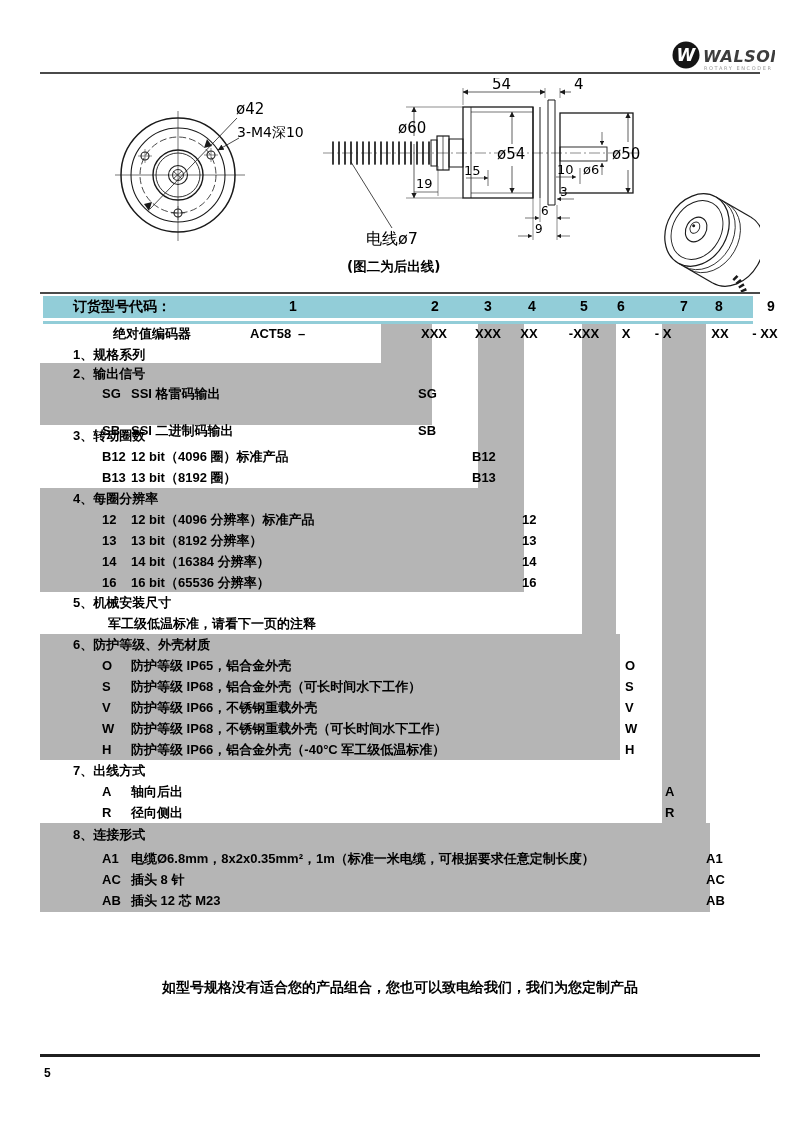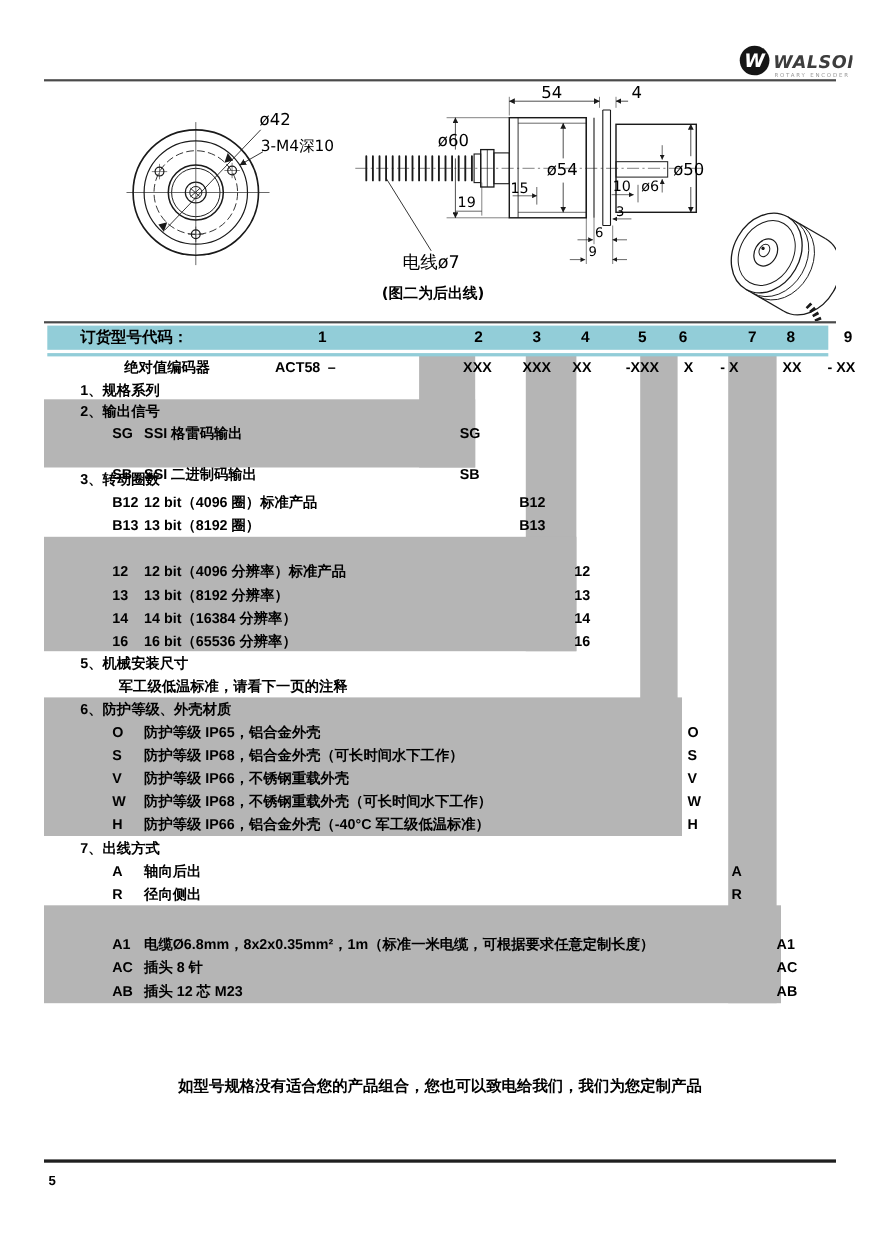--- a/index.html
+++ b/index.html
@@ -251,20 +251,23 @@
       <span class="code">B12</span>
       <span class="desc">12 bit（4096 圈）标准产品</span>
       <span style="left:404px">B12</span>
     </div>
     <div class="row" style="top:175px">
       <span class="code">B13</span>
       <span class="desc">13 bit（8192 圈）</span>
       <span style="left:404px">B13</span>
     </div>
 
+    <div class="row" style="top:196px">
+        <span class="t">4、每圈分辨率</span>
+      </div>
     <div class="row" style="top:217px">
       <span class="code">12</span>
       <span class="desc">12 bit（4096 分辨率）标准产品</span>
       <span style="left:454px">12</span>
     </div>
     <div class="row" style="top:238px">
       <span class="code">13</span>
       <span class="desc">13 bit（8192 分辨率）</span>
       <span style="left:454px">13</span>
     </div>
@@ -322,20 +325,23 @@
       <span class="code">A</span>
       <span class="desc">轴向后出</span>
       <span style="left:597px">A</span>
     </div>
     <div class="row" style="top:510px">
       <span class="code">R</span>
       <span class="desc">径向侧出</span>
       <span style="left:597px">R</span>
     </div>
 
+    <div class="row" style="top:532px">
+        <span class="t">8、连接形式</span>
+      </div>
     <div class="row" style="top:556px">
       <span class="code">A1</span>
       <span class="desc">电缆Ø6.8mm，8x2x0.35mm²，1m（标准一米电缆，可根据要求任意定制长度）</span>
       <span style="left:638px">A1</span>
     </div>
     <div class="row" style="top:577px">
       <span class="code">AC</span>
       <span class="desc">插头 8 针</span>
       <span style="left:638px">AC</span>
     </div>

